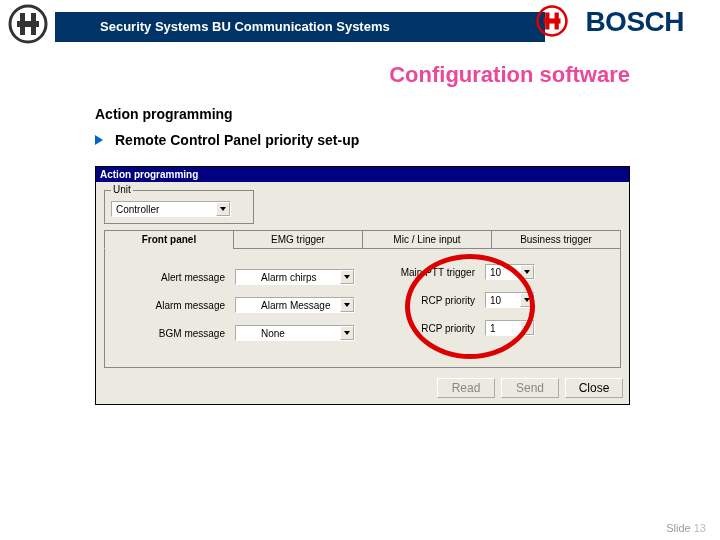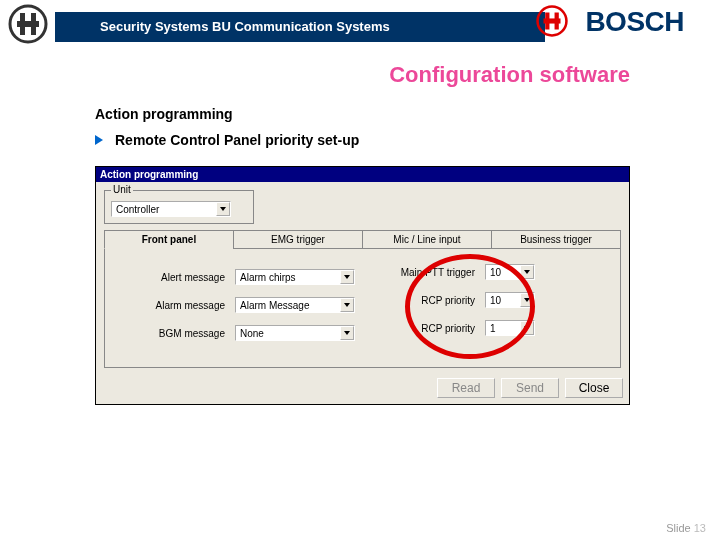--- a/index.html
+++ b/index.html
@@ -155,21 +155,21 @@
     display: flex;
     align-items: center;
     margin-bottom: 12px;
   }
   .label-col {
     width: 120px;
     text-align: right;
     padding-right: 10px;
     font-size: 10px;
   }
-  .field-col .dropdown { width: 120px; }
+  .field-col .dropdown { width: 120px; padding-left: 21px; }
   .dropdown .dropdown-text { flex: 1; }
   .right-block {
     position: absolute;
     left: 290px;
     top: 15px;
   }
   .right-block .row { margin-bottom: 12px; }
   .right-block .label-col { width: 90px; }
   .right-block .dropdown { width: 50px; }
   .circle-mark {

